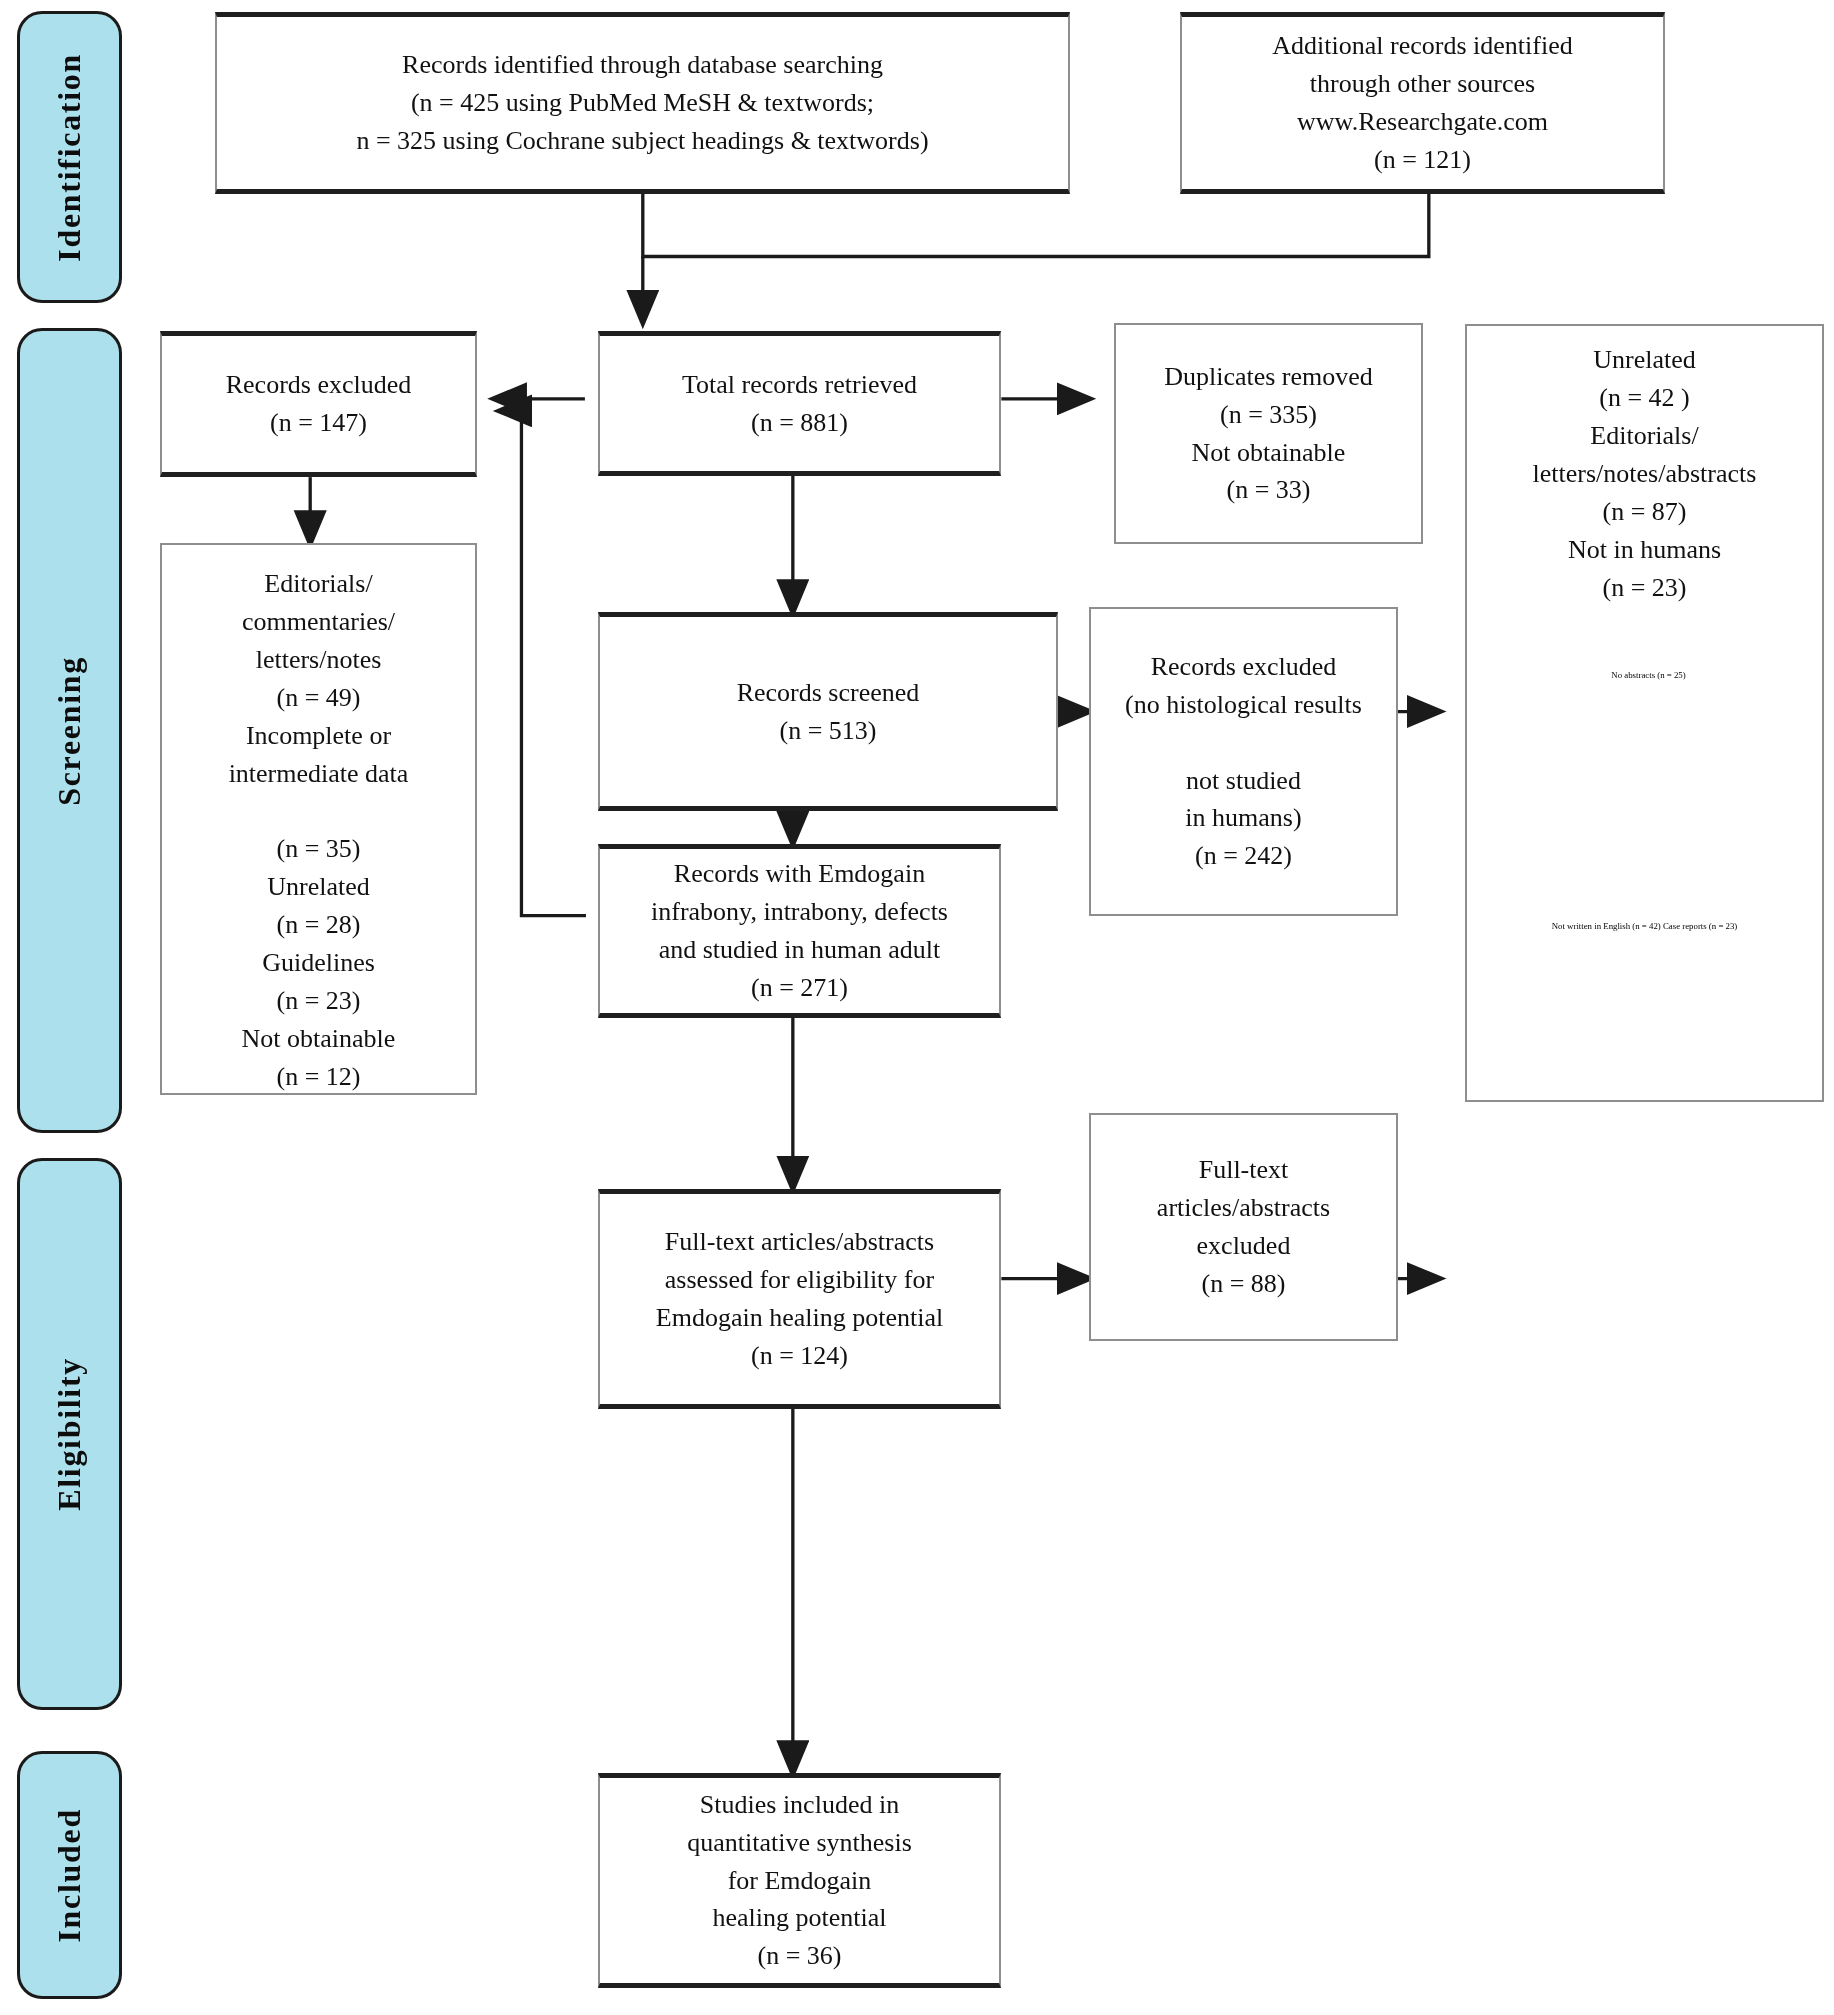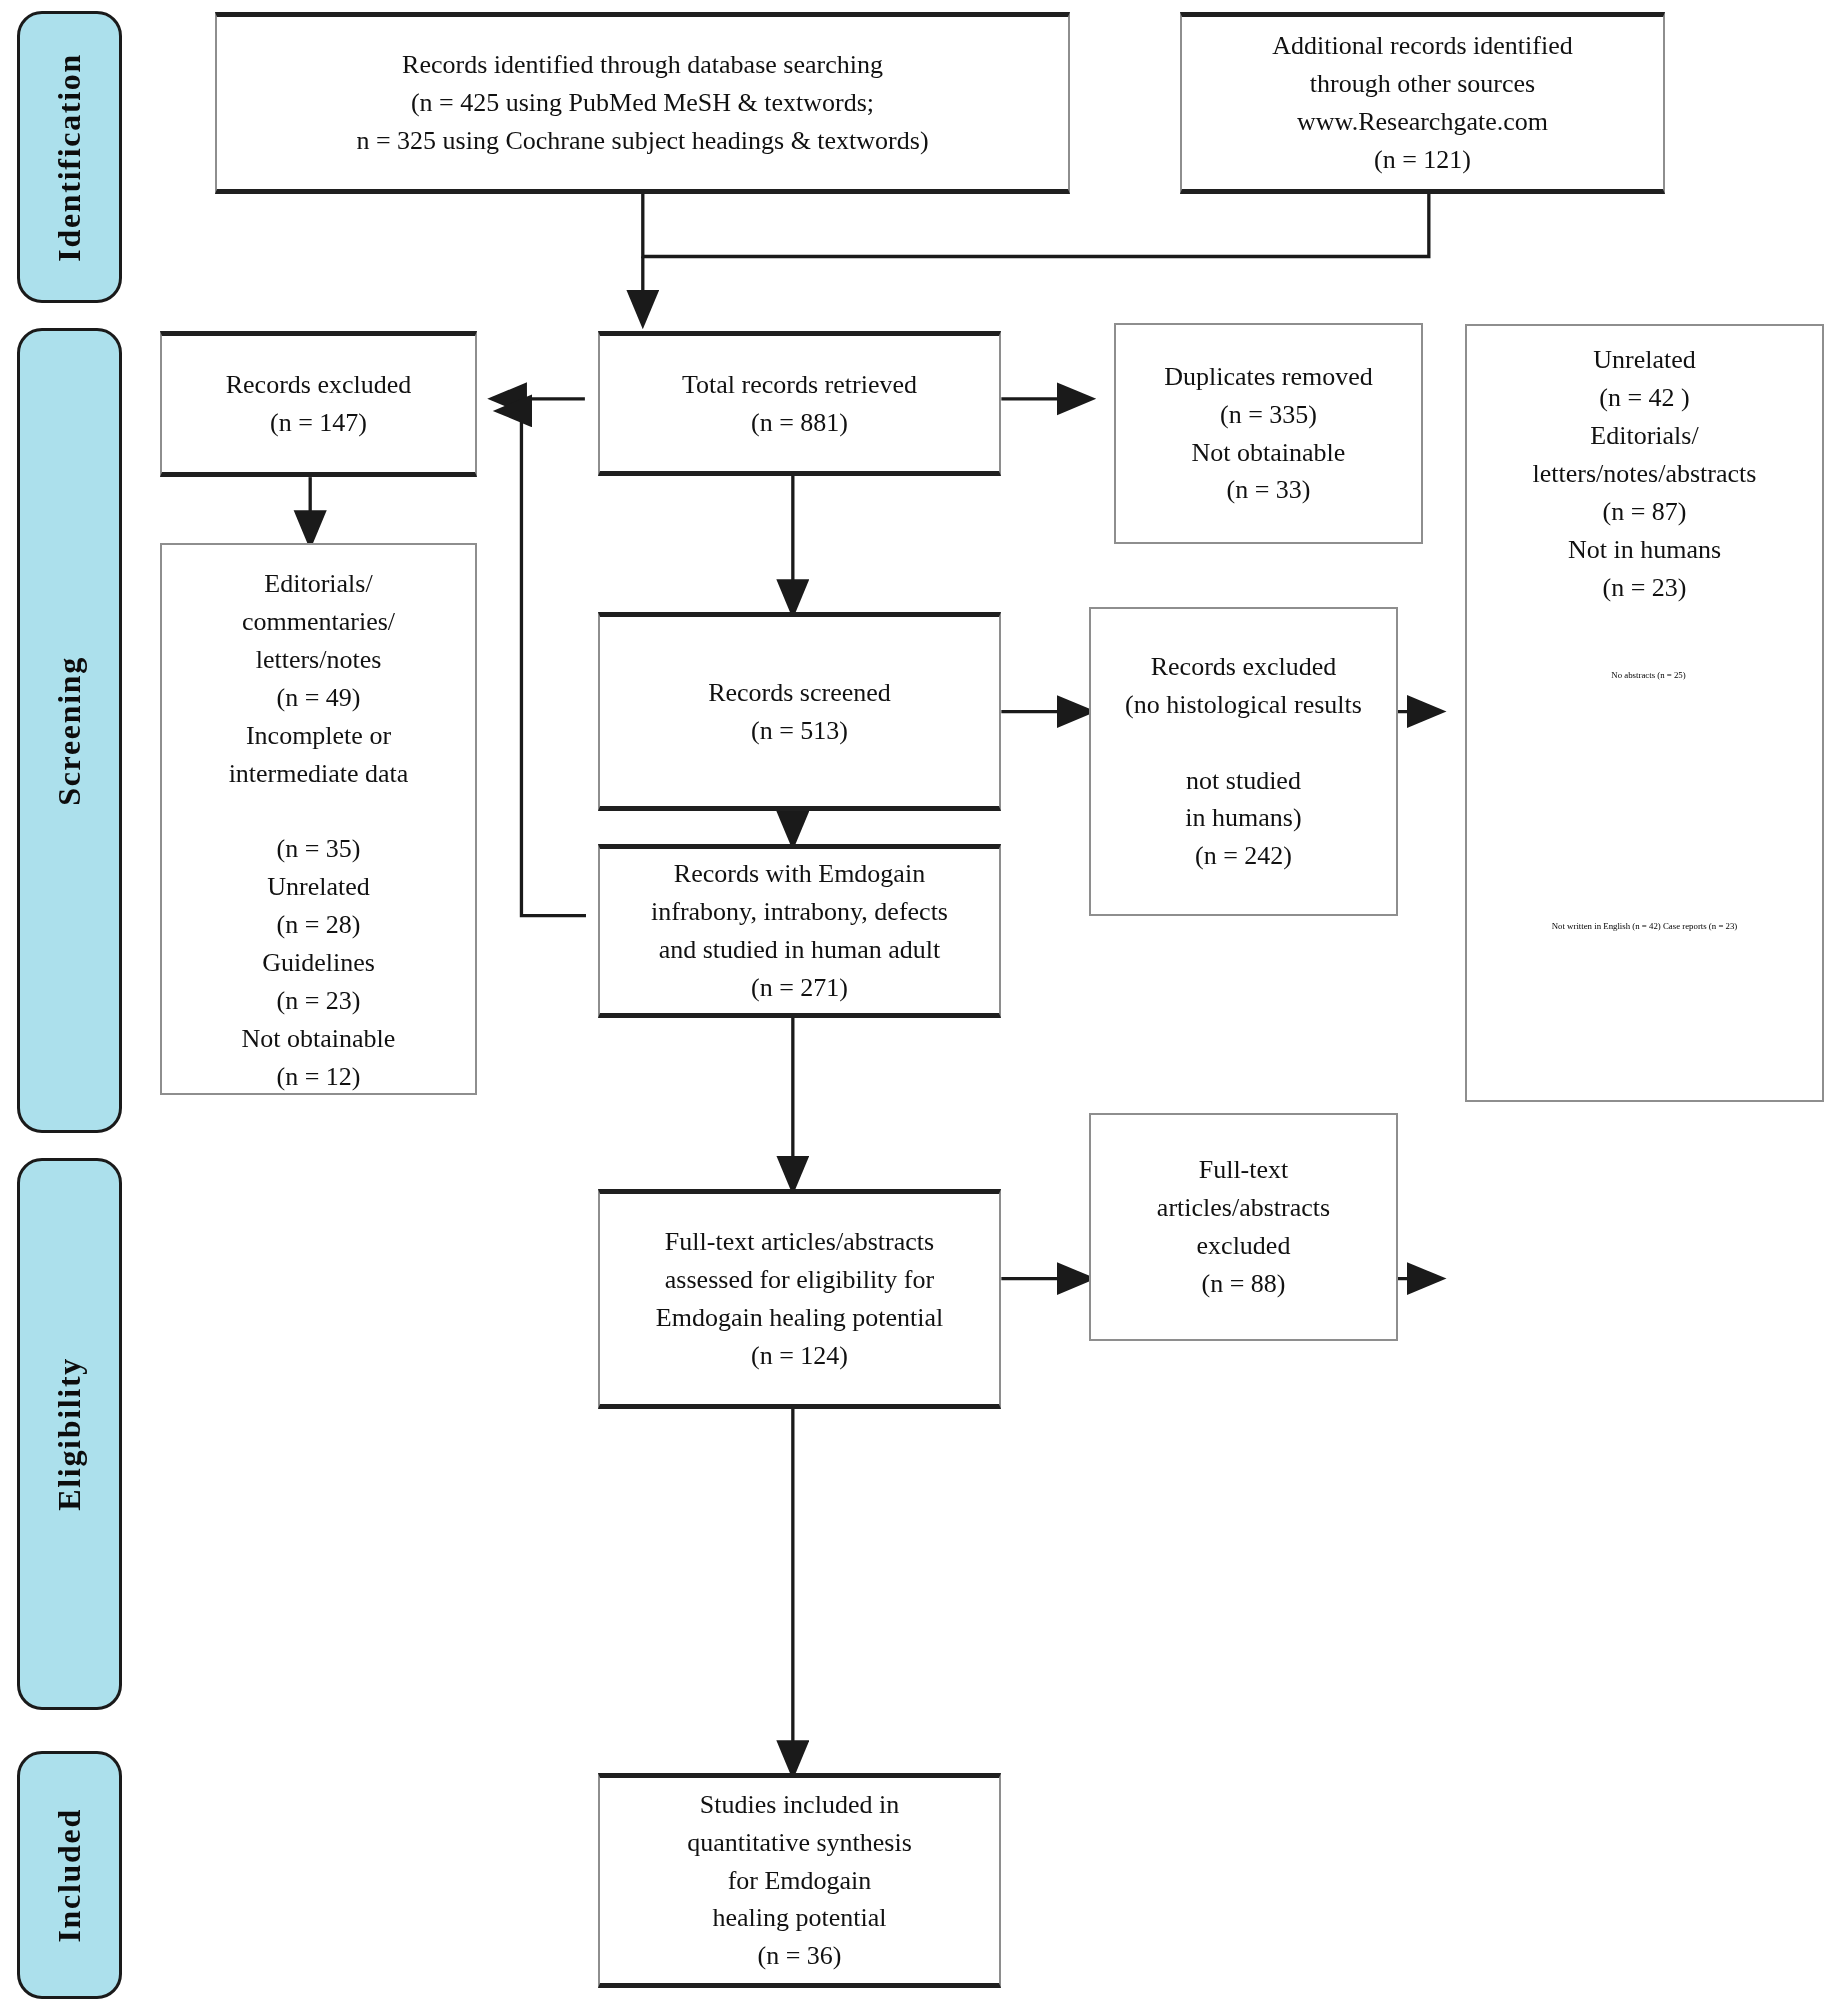--- a/index.html
+++ b/index.html
@@ -185,21 +185,21 @@
 
 (n = 35)
 Unrelated
 (n = 28)
 Guidelines
 (n = 23)
 Not obtainable
 (n = 12)</span>
   </div>
 
-  <div class="box" style="left:598px; top:612px; width:403px; height:199px;">
+  <div class="box" style="left:598px; top:612px; width:460px; height:199px;">
     <span class="btext">Records screened
 (n = 513)</span>
   </div>
 
   <div class="box plain" style="left:1089px; top:607px; width:309px; height:309px;">
     <span class="btext">Records excluded
 (no histological results
 
 not studied
 in humans)

